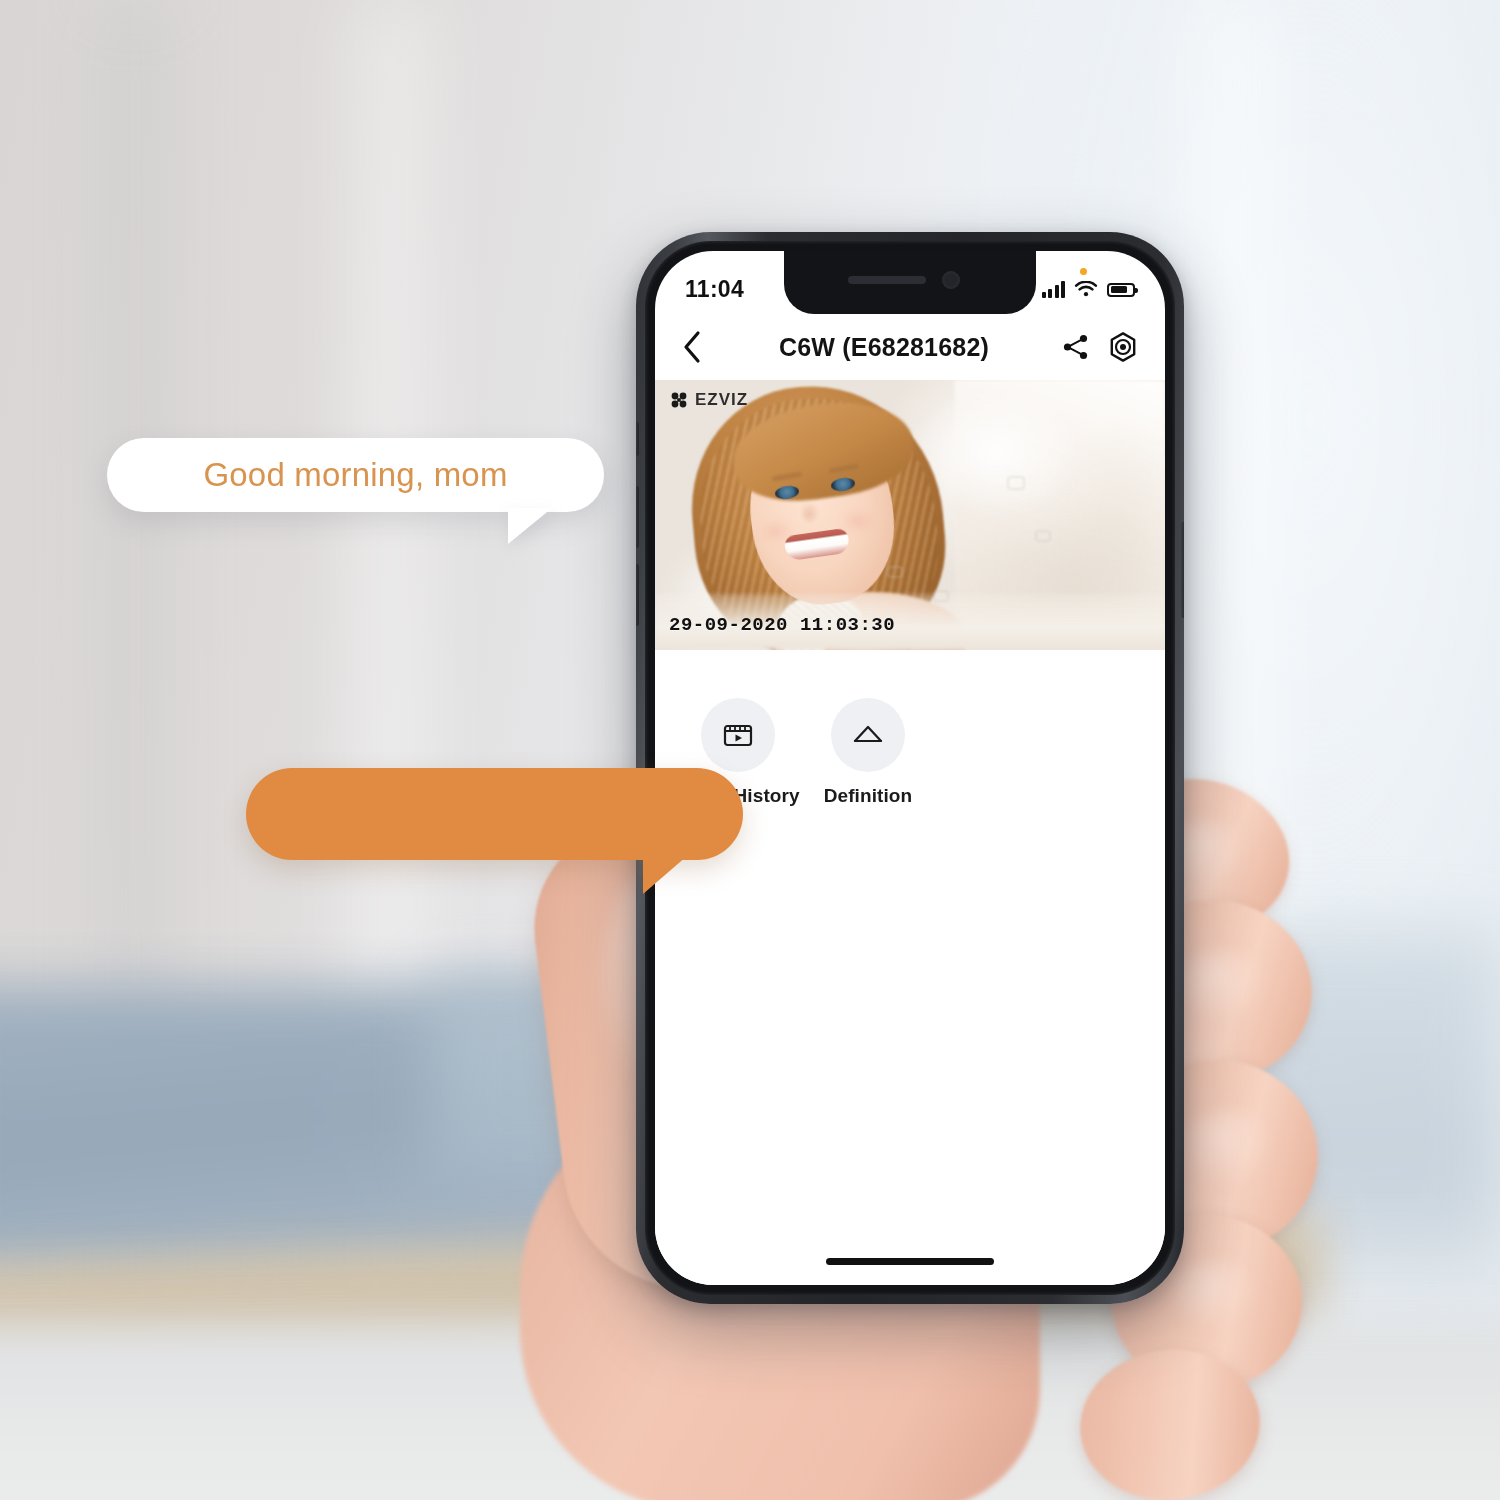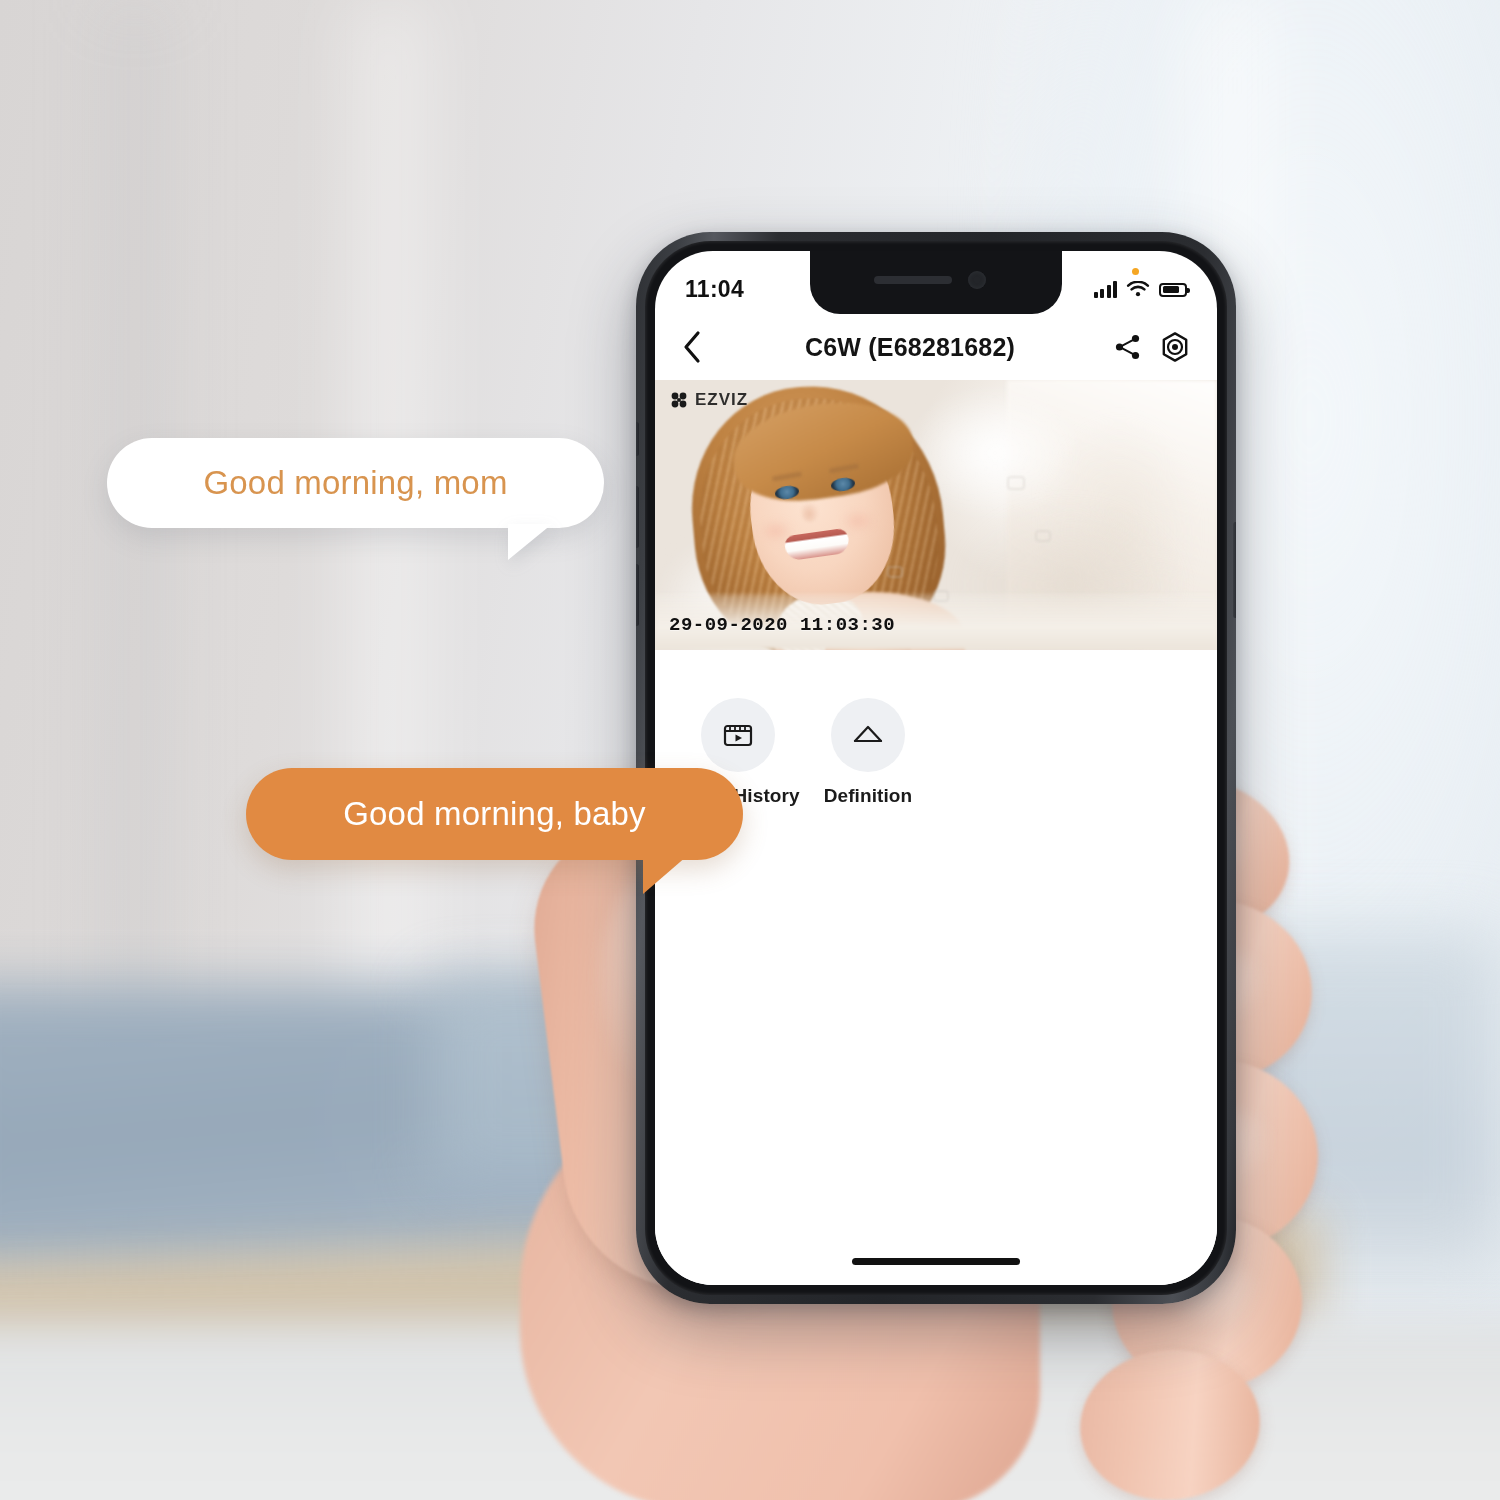--- a/index.html
+++ b/index.html
@@ -136,21 +136,21 @@
     background: radial-gradient(ellipse at 45% 35%, rgba(255,236,226,.6), rgba(255,236,226,0) 68%);
     border-radius: 50%;
     filter: blur(7px);
   }
 
   
   #phone {
     position: absolute;
     left: 636px;
     top: 232px;
-    width: 600px;
+    width: 548px;
     height: 1072px;
     border-radius: 74px;
     background: linear-gradient(96deg, #2e3034 0%, #3c3f44 6%, #55585e 11%, #2b2d31 20%, #232529 50%, #2b2d31 80%, #4c4f55 91%, #35383d 97%, #1e2024 100%);
     box-shadow:
       0 26px 64px rgba(40,45,55,.38),
       0 6px 18px rgba(40,45,55,.25);
     overflow: hidden;
   }
   #phone-inner-bezel {
     position: absolute;
@@ -493,21 +493,21 @@
   
   .bubble {
     position: absolute;
     display: flex;
     align-items: center;
     border-radius: 48px;
     z-index: 60;
   }
   #bubble-1 {
     left: 107px; top: 438px;
-    width: 497px; height: 90px;
+    width: 497px; height: 74px;
     background: #ffffff;
     box-shadow: 0 10px 26px rgba(120,125,135,.20);
     padding: 0 34px;
   }
   #bubble-1 .btxt {
     font-size: 33px;
     color: #d8944f;
     letter-spacing: .2px;
     width: 100%;
     text-align: center;
@@ -719,15 +719,14 @@
     <div id="home-indicator"></div>
   </div>
 </div>
 
 <div class="bubble" id="bubble-1">
   <span class="btxt">Good morning, mom</span>
   <span class="tail"></span>
 </div>
 
 <div class="bubble" id="bubble-2">
-  <span class="btxt">Good morning, baby</span>
   <span class="tail"></span>
 </div>
 
 </body></html>

